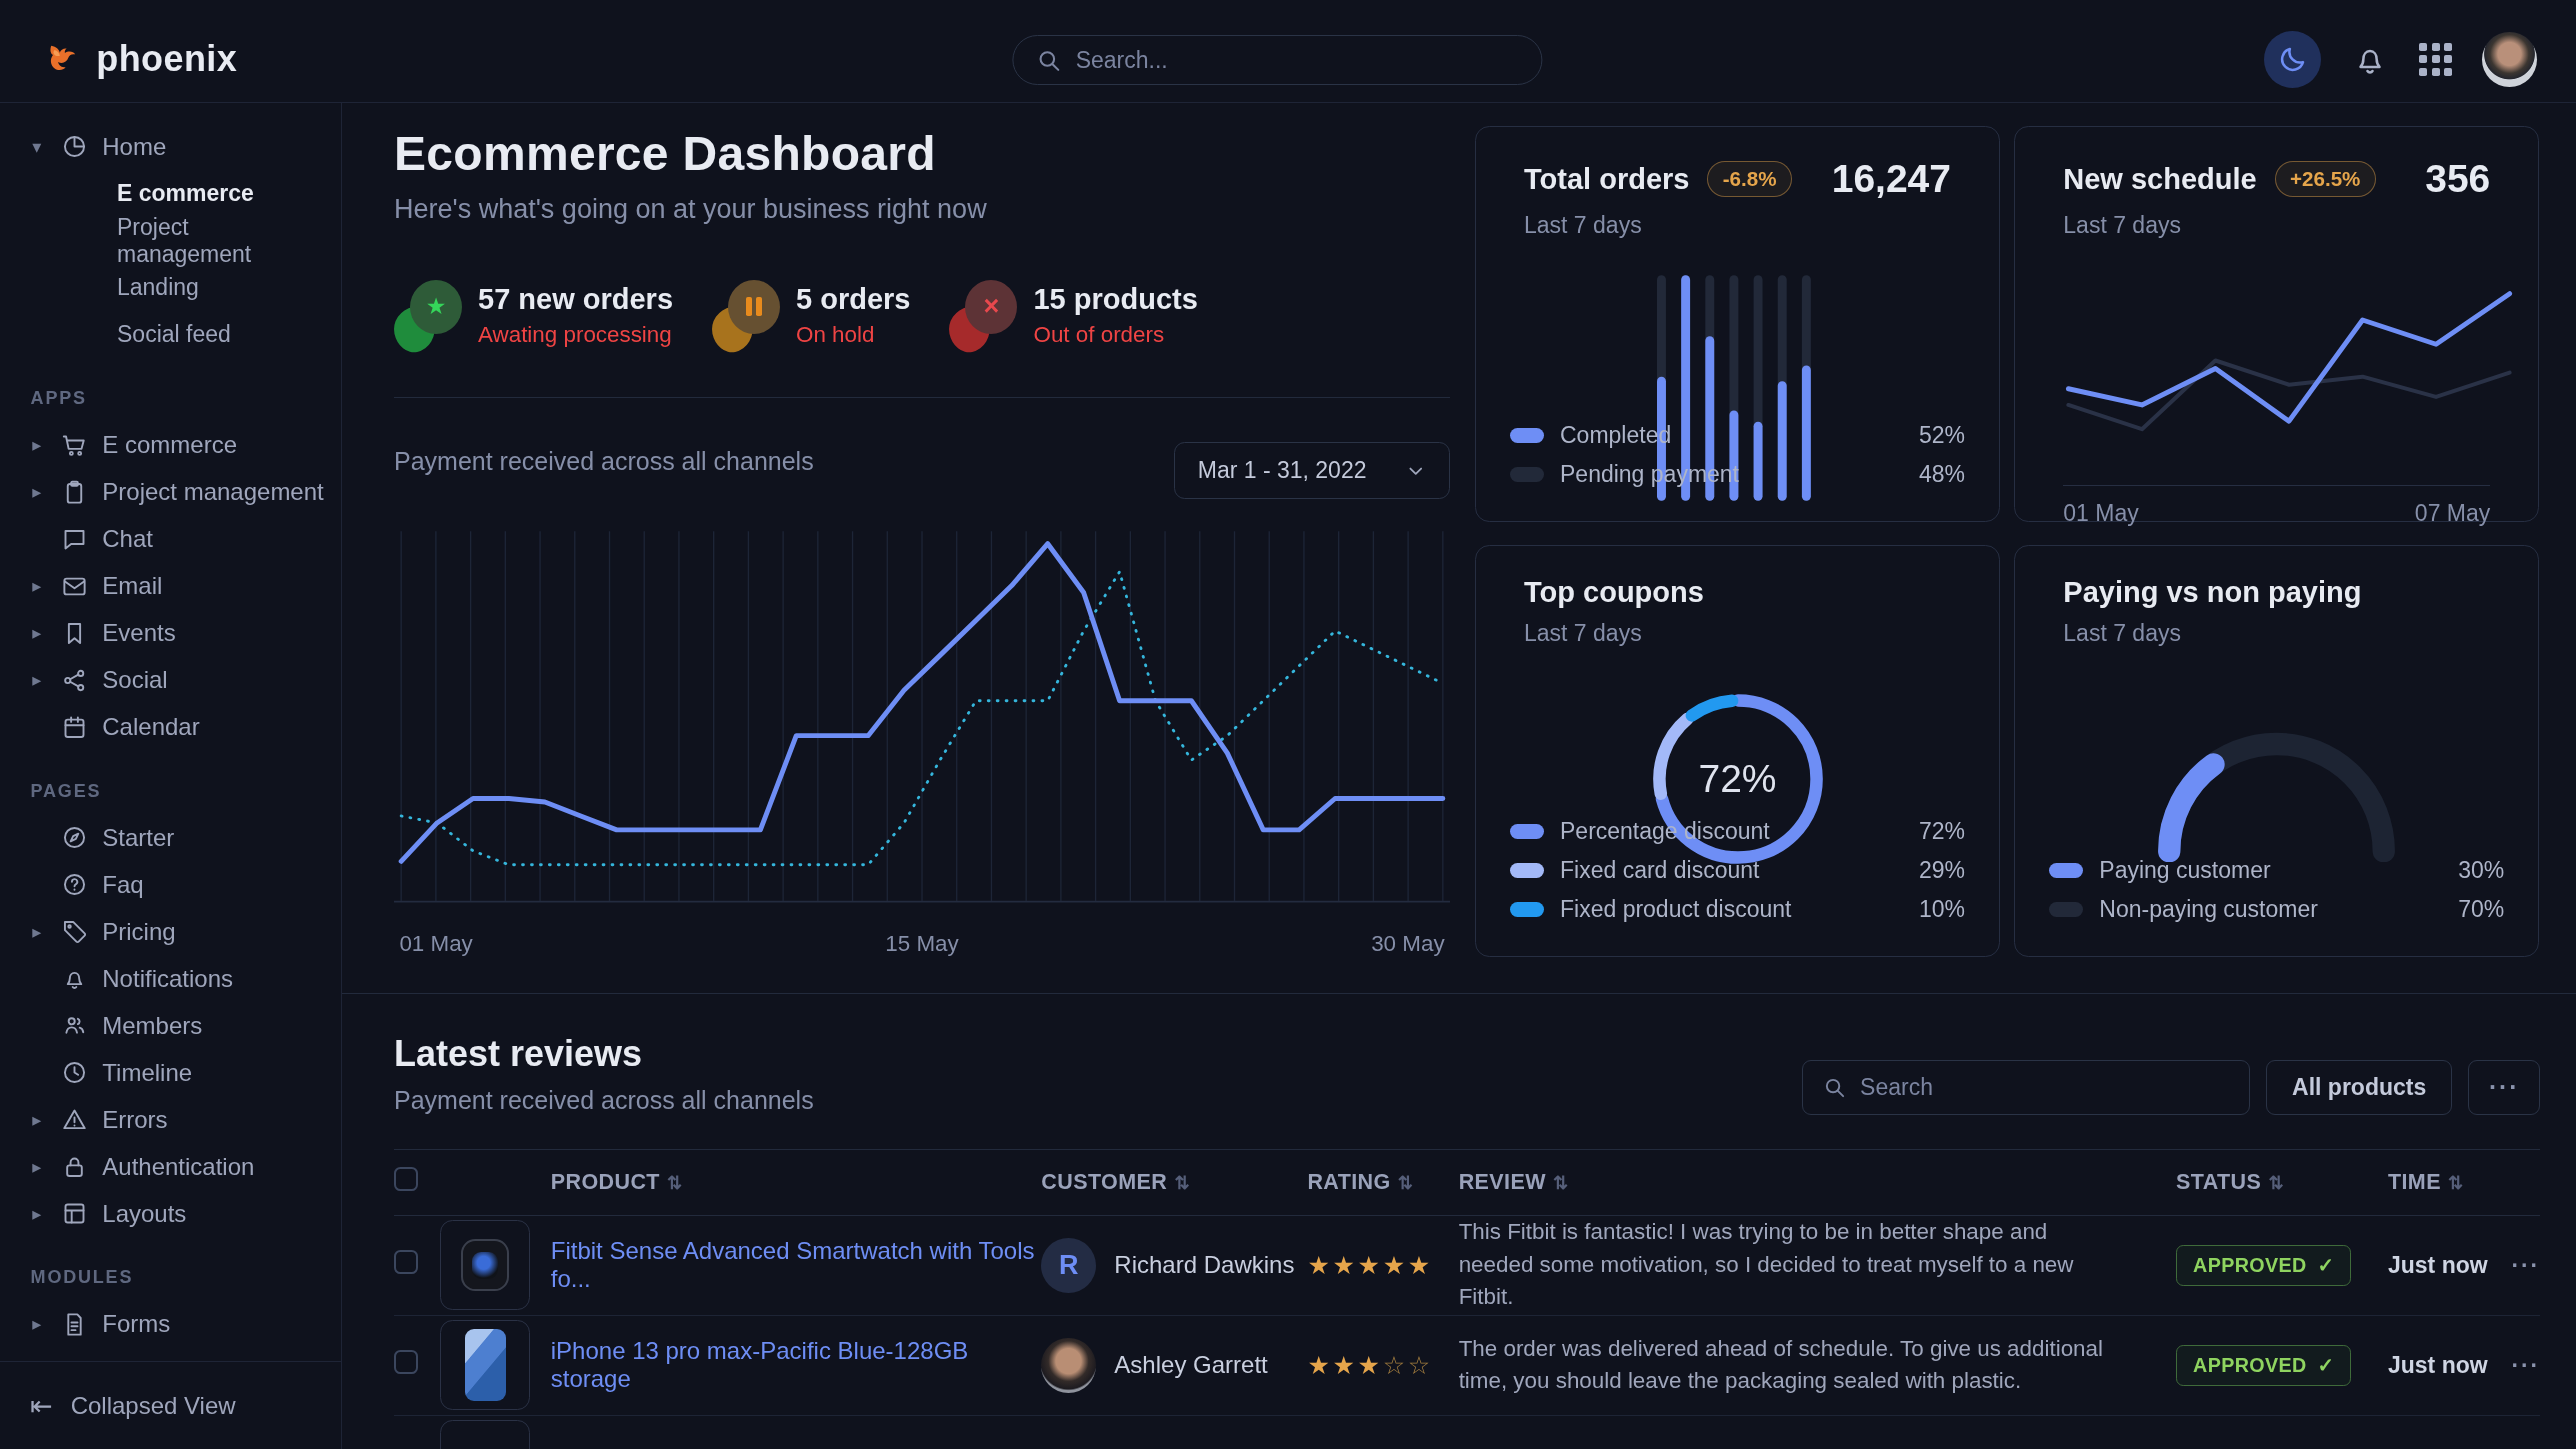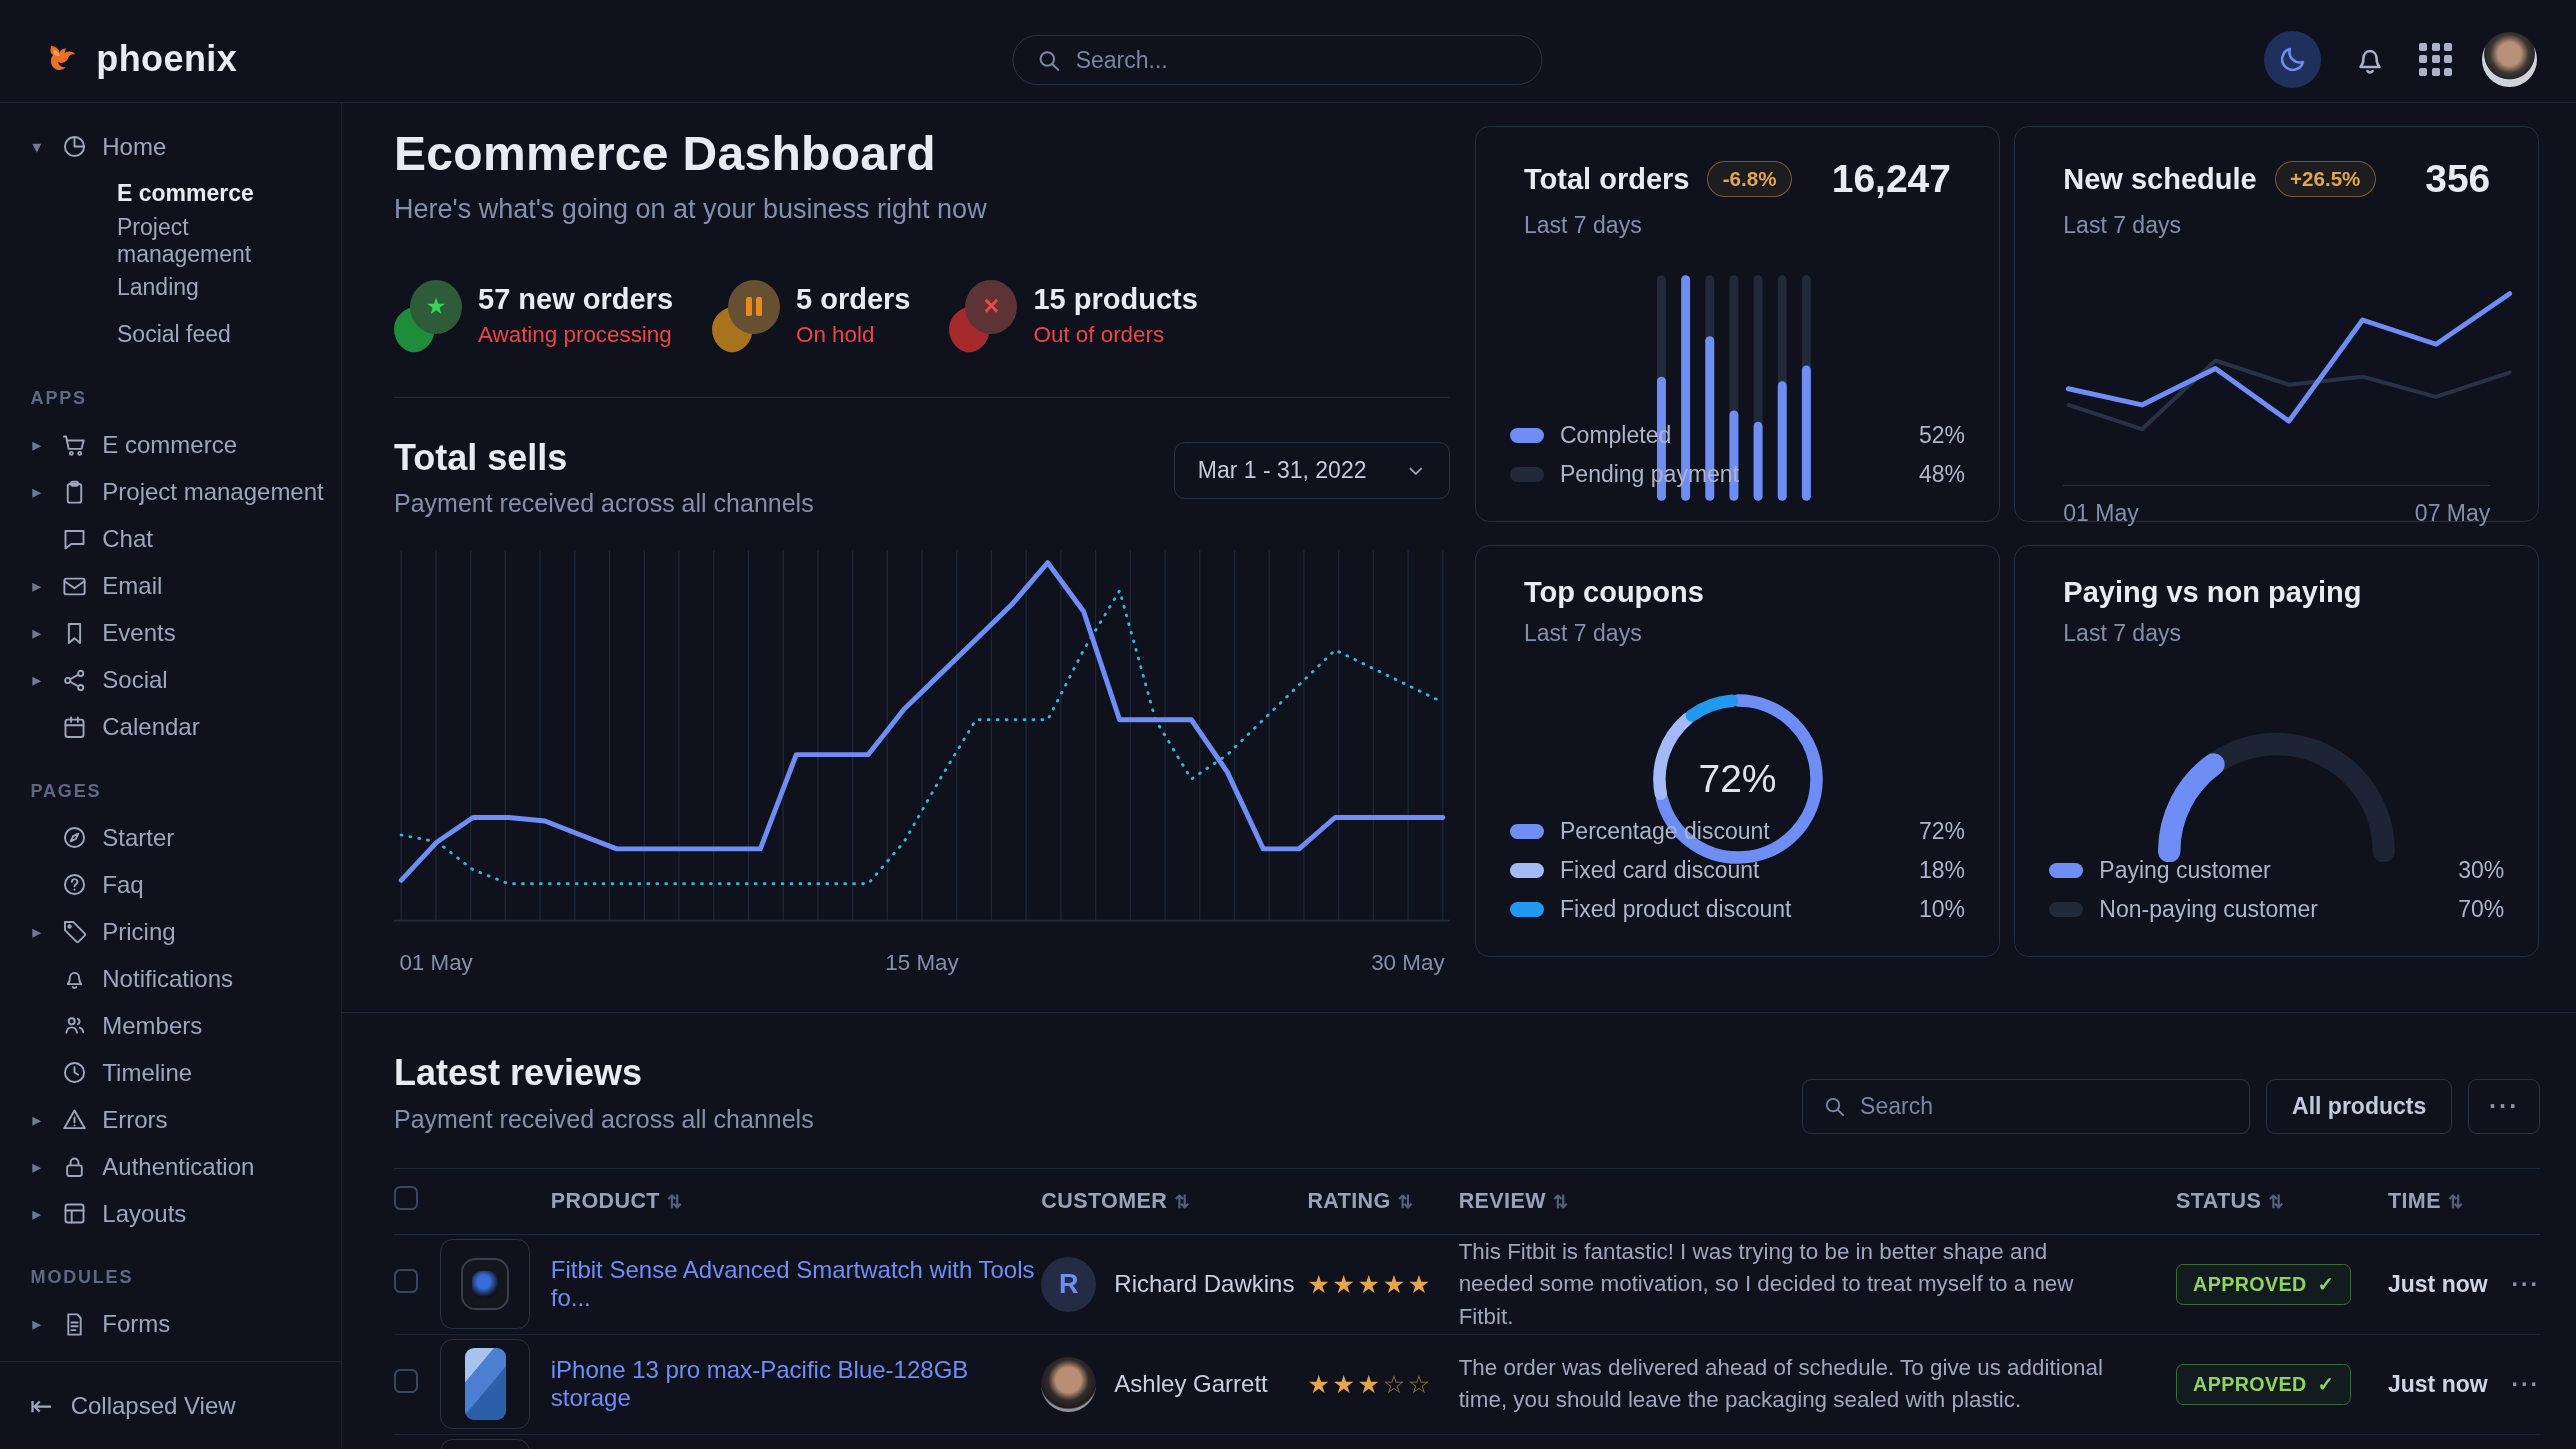--- a/index.html
+++ b/index.html
@@ -378,21 +378,20 @@
             </span>
             <span>
               <div class="stat-val">15 products</div>
               <div class="stat-sub">Out of orders</div>
             </span>
           </div>
         </div>
       <div class="hr"></div>
       <div class="ts-head">
         <div>
-          <h2>Total sells</h2>
           <div class="sub2">Payment received across all channels</div>
         </div>
         <div class="date-select">
           <span>Mar 1 - 31, 2022</span>
           <svg width="21.5" height="21.5" viewBox="0 0 24 24" fill="none" stroke="#9fa6bc" stroke-width="2" stroke-linecap="round" stroke-linejoin="round">
               <path d="M6 9.5 12 15.5 18 9.5"></path>
             </svg>
         </div>
       </div>
       <svg id="ts-chart" width="1056" height="392" style="margin-top:25px;" viewBox="0 0 1180 438">
@@ -511,21 +510,21 @@
         </div>
         <div class="legend" id="coupons-legend">
             <div class="legend-row">
               <span class="swatch" style="background:#6e8ef5"></span>
               <span>Percentage discount</span>
               <span class="legend-val">72%</span>
             </div>
             <div class="legend-row">
               <span class="swatch" style="background:#a3b9f8"></span>
               <span>Fixed card discount</span>
-              <span class="legend-val">18%</span>
+              <span class="legend-val">29%</span>
             </div>
             <div class="legend-row">
               <span class="swatch" style="background:#2299f0"></span>
               <span>Fixed product discount</span>
               <span class="legend-val">10%</span>
             </div>
           </div>
       </div>
 
       <div class="card">

